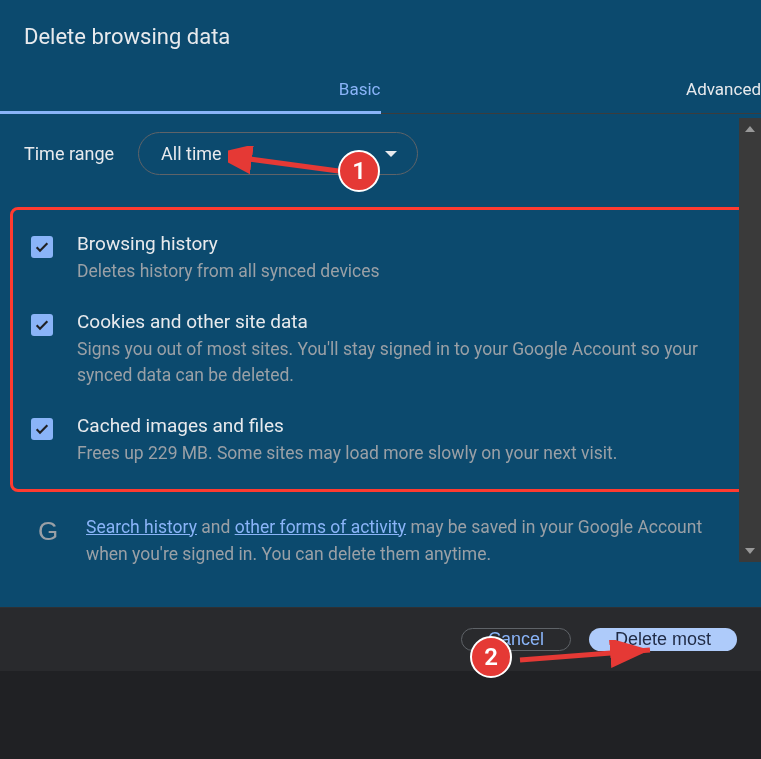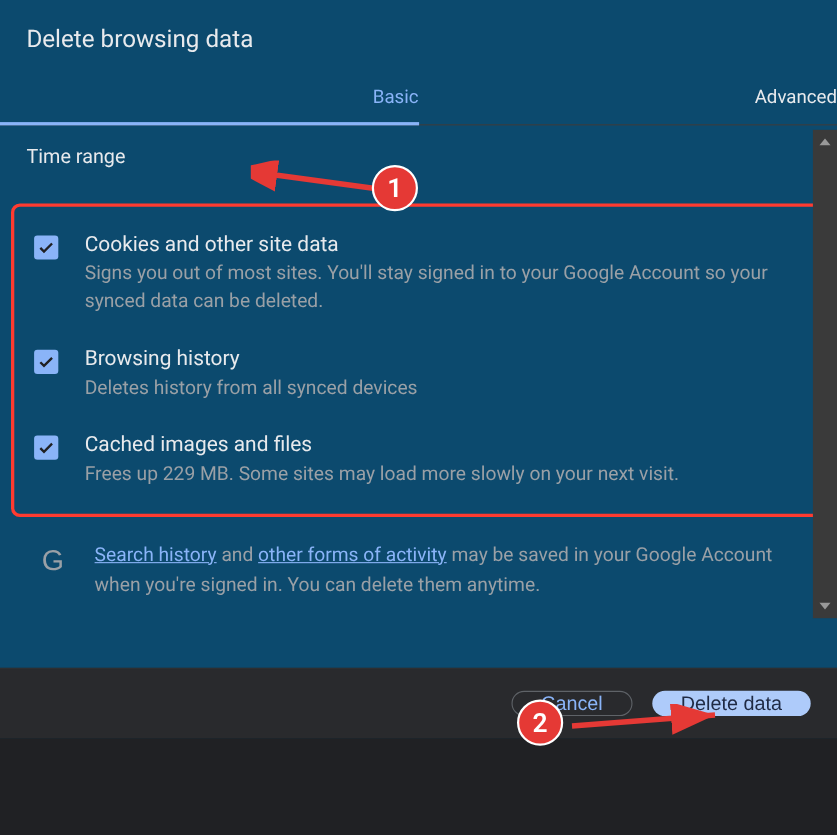--- a/index.html
+++ b/index.html
@@ -238,45 +238,49 @@
 
   <div class="tabs">
     <div class="tab active">Basic</div>
     <div class="tab">Advanced</div>
   </div>
 
   <div class="content">
 
     <div class="time-row">
       <span class="time-label">Time range</span>
+      <div class="select">
+        <span>All time</span>
+        <span class="caret"></span>
+      </div>
     </div>
 
     <div class="red-box">
 
       <div class="check-row">
         <div class="checkbox">
           <svg viewBox="0 0 24 24">
               <path fill="none" stroke="#202124" stroke-width="3.2" d="M4 12.5l5 5L20 6.5"></path>
             </svg>
         </div>
         <div class="check-text">
-          <div class="check-title">Cookies and other site data</div>
-          <div class="check-sub">Signs you out of most sites. You'll stay signed in to your Google Account so your synced data can be deleted.</div>
+          <div class="check-title">Browsing history</div>
+          <div class="check-sub">Deletes history from all synced devices</div>
         </div>
       </div>
 
       <div class="check-row">
         <div class="checkbox">
           <svg viewBox="0 0 24 24">
               <path fill="none" stroke="#202124" stroke-width="3.2" d="M4 12.5l5 5L20 6.5"></path>
             </svg>
         </div>
         <div class="check-text">
-          <div class="check-title">Browsing history</div>
-          <div class="check-sub">Deletes history from all synced devices</div>
+          <div class="check-title">Cookies and other site data</div>
+          <div class="check-sub">Signs you out of most sites. You'll stay signed in to your Google Account so your synced data can be deleted.</div>
         </div>
       </div>
 
       <div class="check-row">
         <div class="checkbox">
           <svg viewBox="0 0 24 24">
               <path fill="none" stroke="#202124" stroke-width="3.2" d="M4 12.5l5 5L20 6.5"></path>
             </svg>
         </div>
         <div class="check-text">
@@ -300,21 +304,21 @@
     <div class="arrow-up">
         <div class="tri"></div>
       </div>
     <div class="arrow-down">
         <div class="tri"></div>
       </div>
   </div>
 
   <div class="footer">
     <button class="btn btn-cancel">Cancel</button>
-    <button class="btn btn-primary">Delete data</button>
+    <button class="btn btn-primary">Delete most</button>
   </div>
 
   <div class="bottom-fill"></div>
 
   <svg class="arrow-anno" style="left:228px; top:146px;" width="130" height="40">
     <defs>
       <marker id="ah1" markerWidth="10" markerHeight="10" refX="2" refY="3" orient="auto">
         <path d="M0,0 L0,6 L8,3 z" fill="#e53935"></path>
       </marker>
     </defs>

